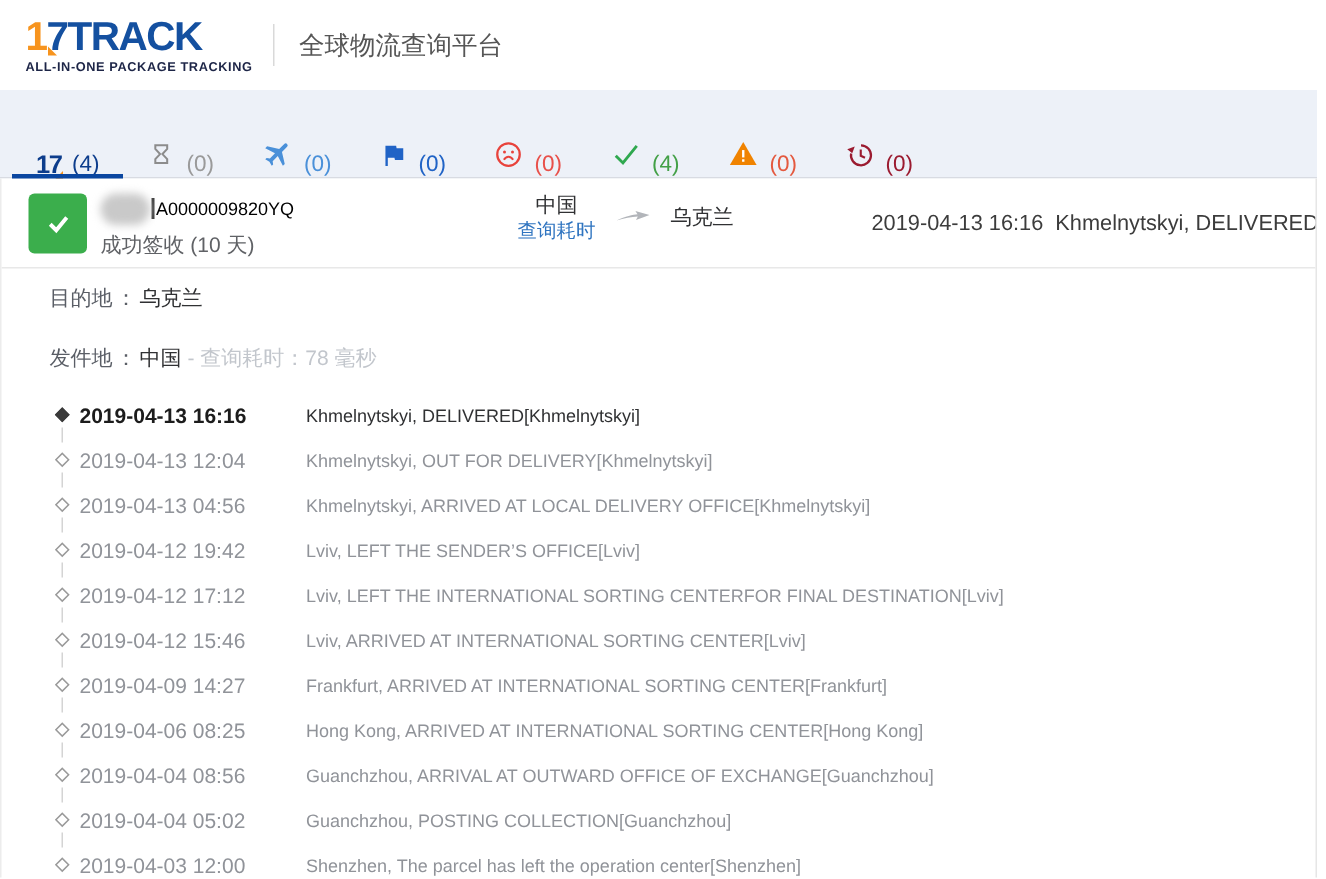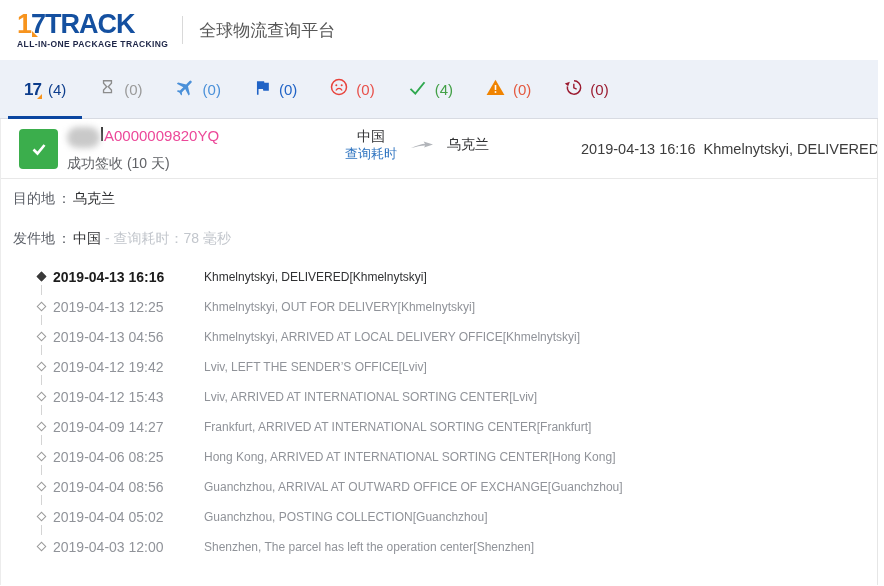--- a/index.html
+++ b/index.html
@@ -16,53 +16,53 @@
   .logo-main .l7 .corner { position:absolute; left:1px; bottom:2px; width:0; height:0;
      border-left:6px solid #f7941e; border-top:6px solid transparent; }
   .logo-main .ltrack { color:#1450a0; }
   .logo-tagline { font-size:8.5px; font-weight:bold; color:#1d2547; letter-spacing:.4px; margin-top:2px; }
   .hdr-divider { width:1px; height:28px; background:#d9d9d9; margin:0 16px 0 14px; }
   .hdr-subtitle { font-size:17px; color:#565656; }
 
   
   .tabs { height:59px; background:#edf1f8; border-bottom:1px solid #d8dbe2;
     display:flex; align-items:stretch; padding-left:8px; }
-  .tab { display:flex; align-items:center; gap:7px; padding:0 16px; cursor:pointer; position:relative; }
+  .tab { display:flex; align-items:flex-end; gap:7px; padding:0 16px; cursor:pointer; position:relative; }
   .tab.active::after { content:''; position:absolute; left:0; right:0; bottom:-1px; height:3px; background:#0a46a0; }
   .tab .cnt { font-size:15px; }
   .icon17 { font-weight:800; font-size:17px; color:#0d3d8c; position:relative; letter-spacing:-1px; line-height:1; }
   .icon17 .corner { position:absolute; right:-1px; bottom:-1px; width:0; height:0;
      border-left:5px solid transparent; border-bottom:5px solid #f7941e; }
   .c-all { color:#0d3d8c; } .c-gray { color:#9a9a9a; } .c-blue { color:#4a90d9; }
   .c-flag { color:#2063c6; } .c-red { color:#e8504a; } .c-green { color:#43a047; }
   .c-orange { color:#e4593f; } .c-darkred { color:#9b1b30; }
 
   
   .content { border-left:1px solid #ececec; border-right:1px solid #e6e6e6; background:#fff;
      height:466px; overflow:hidden; }
 
   .result-row { position:relative; height:60px; border-bottom:1px solid #e8e8e8; overflow:hidden; }
   .check-box { position:absolute; left:18px; top:10px; width:39px; height:40px; background:#3bae4c;
      border-radius:4px; display:flex; align-items:center; justify-content:center; }
   .num-block { position:absolute; left:66px; top:8px; }
-  .num-line { font-size:15px; color:#ec4899; display:flex; align-items:flex-start; height:24px; }
+  .num-line { font-size:12px; color:#000000; display:flex; align-items:center; height:24px; }
   .blur-pill { display:inline-block; width:33px; height:21px; background:#c9c9c9;
      border-radius:11px; filter:blur(3px); margin-right:1px; }
   .sliver { display:inline-block; width:2px; height:14px; background:#3a3a3a; margin-right:1px; }
   .status-sub { font-size:14px; color:#606266; margin-top:4px; }
   .route { position:absolute; left:344px; top:9px; display:flex; align-items:center; }
   .origin-col { text-align:center; line-height:1.25; }
   .origin-country { font-size:14px; color:#303133; }
   .carrier-link { font-size:13px; color:#2f74c0; cursor:pointer; }
   .route-arrow { margin:0 13px; }
   .dest-country { font-size:14px; color:#303133; }
   .latest { position:absolute; left:580px; top:50%; transform:translateY(-50%);
      font-size:14.5px; color:#3c3c3c; white-space:pre; }
 
-  .info-row { height:40px; display:flex; align-items:center; padding-left:12px; font-size:14px; }
+  .info-row { height:40px; display:flex; align-items:center; padding-left:32px; font-size:14px; }
   .info-row .lbl { color:#5a5e66; }
   .info-row .colon { color:#5a5e66; margin:0 2px; }
   .info-row .val { color:#303133; }
   .info-row .light { color:#c2c6cc; margin-left:4px;text-align:right; }
 
   
   .timeline { list-style:none; padding-top:3px; }
   .timeline li { position:relative; height:30px; }
   .marker { position:absolute; left:37px; top:11px; width:7px; height:7px;
      transform:rotate(45deg); background:#fff; border:1px solid #9a9a9a; }
@@ -202,36 +202,41 @@
     </div>
 
     <ul class="timeline" id="timeline">
         <li class="first">
           <span class="marker"></span>
           <span class="t-date">2019-04-13 16:16</span>
           <span class="t-desc">Khmelnytskyi, DELIVERED[Khmelnytskyi]</span>
         </li>
         <li>
           <span class="marker"></span>
-          <span class="t-date">2019-04-13 12:25</span>
+          <span class="t-date">2019-04-13 12:04</span>
           <span class="t-desc">Khmelnytskyi, OUT FOR DELIVERY[Khmelnytskyi]</span>
         </li>
         <li>
           <span class="marker"></span>
           <span class="t-date">2019-04-13 04:56</span>
           <span class="t-desc">Khmelnytskyi, ARRIVED AT LOCAL DELIVERY OFFICE[Khmelnytskyi]</span>
         </li>
         <li>
           <span class="marker"></span>
           <span class="t-date">2019-04-12 19:42</span>
           <span class="t-desc">Lviv, LEFT THE SENDER’S OFFICE[Lviv]</span>
         </li>
         <li>
           <span class="marker"></span>
-          <span class="t-date">2019-04-12 15:43</span>
+          <span class="t-date">2019-04-12 17:12</span>
+          <span class="t-desc">Lviv, LEFT THE INTERNATIONAL SORTING CENTERFOR FINAL DESTINATION[Lviv]</span>
+        </li>
+        <li>
+          <span class="marker"></span>
+          <span class="t-date">2019-04-12 15:46</span>
           <span class="t-desc">Lviv, ARRIVED AT INTERNATIONAL SORTING CENTER[Lviv]</span>
         </li>
         <li>
           <span class="marker"></span>
           <span class="t-date">2019-04-09 14:27</span>
           <span class="t-desc">Frankfurt, ARRIVED AT INTERNATIONAL SORTING CENTER[Frankfurt]</span>
         </li>
         <li>
           <span class="marker"></span>
           <span class="t-date">2019-04-06 08:25</span>

